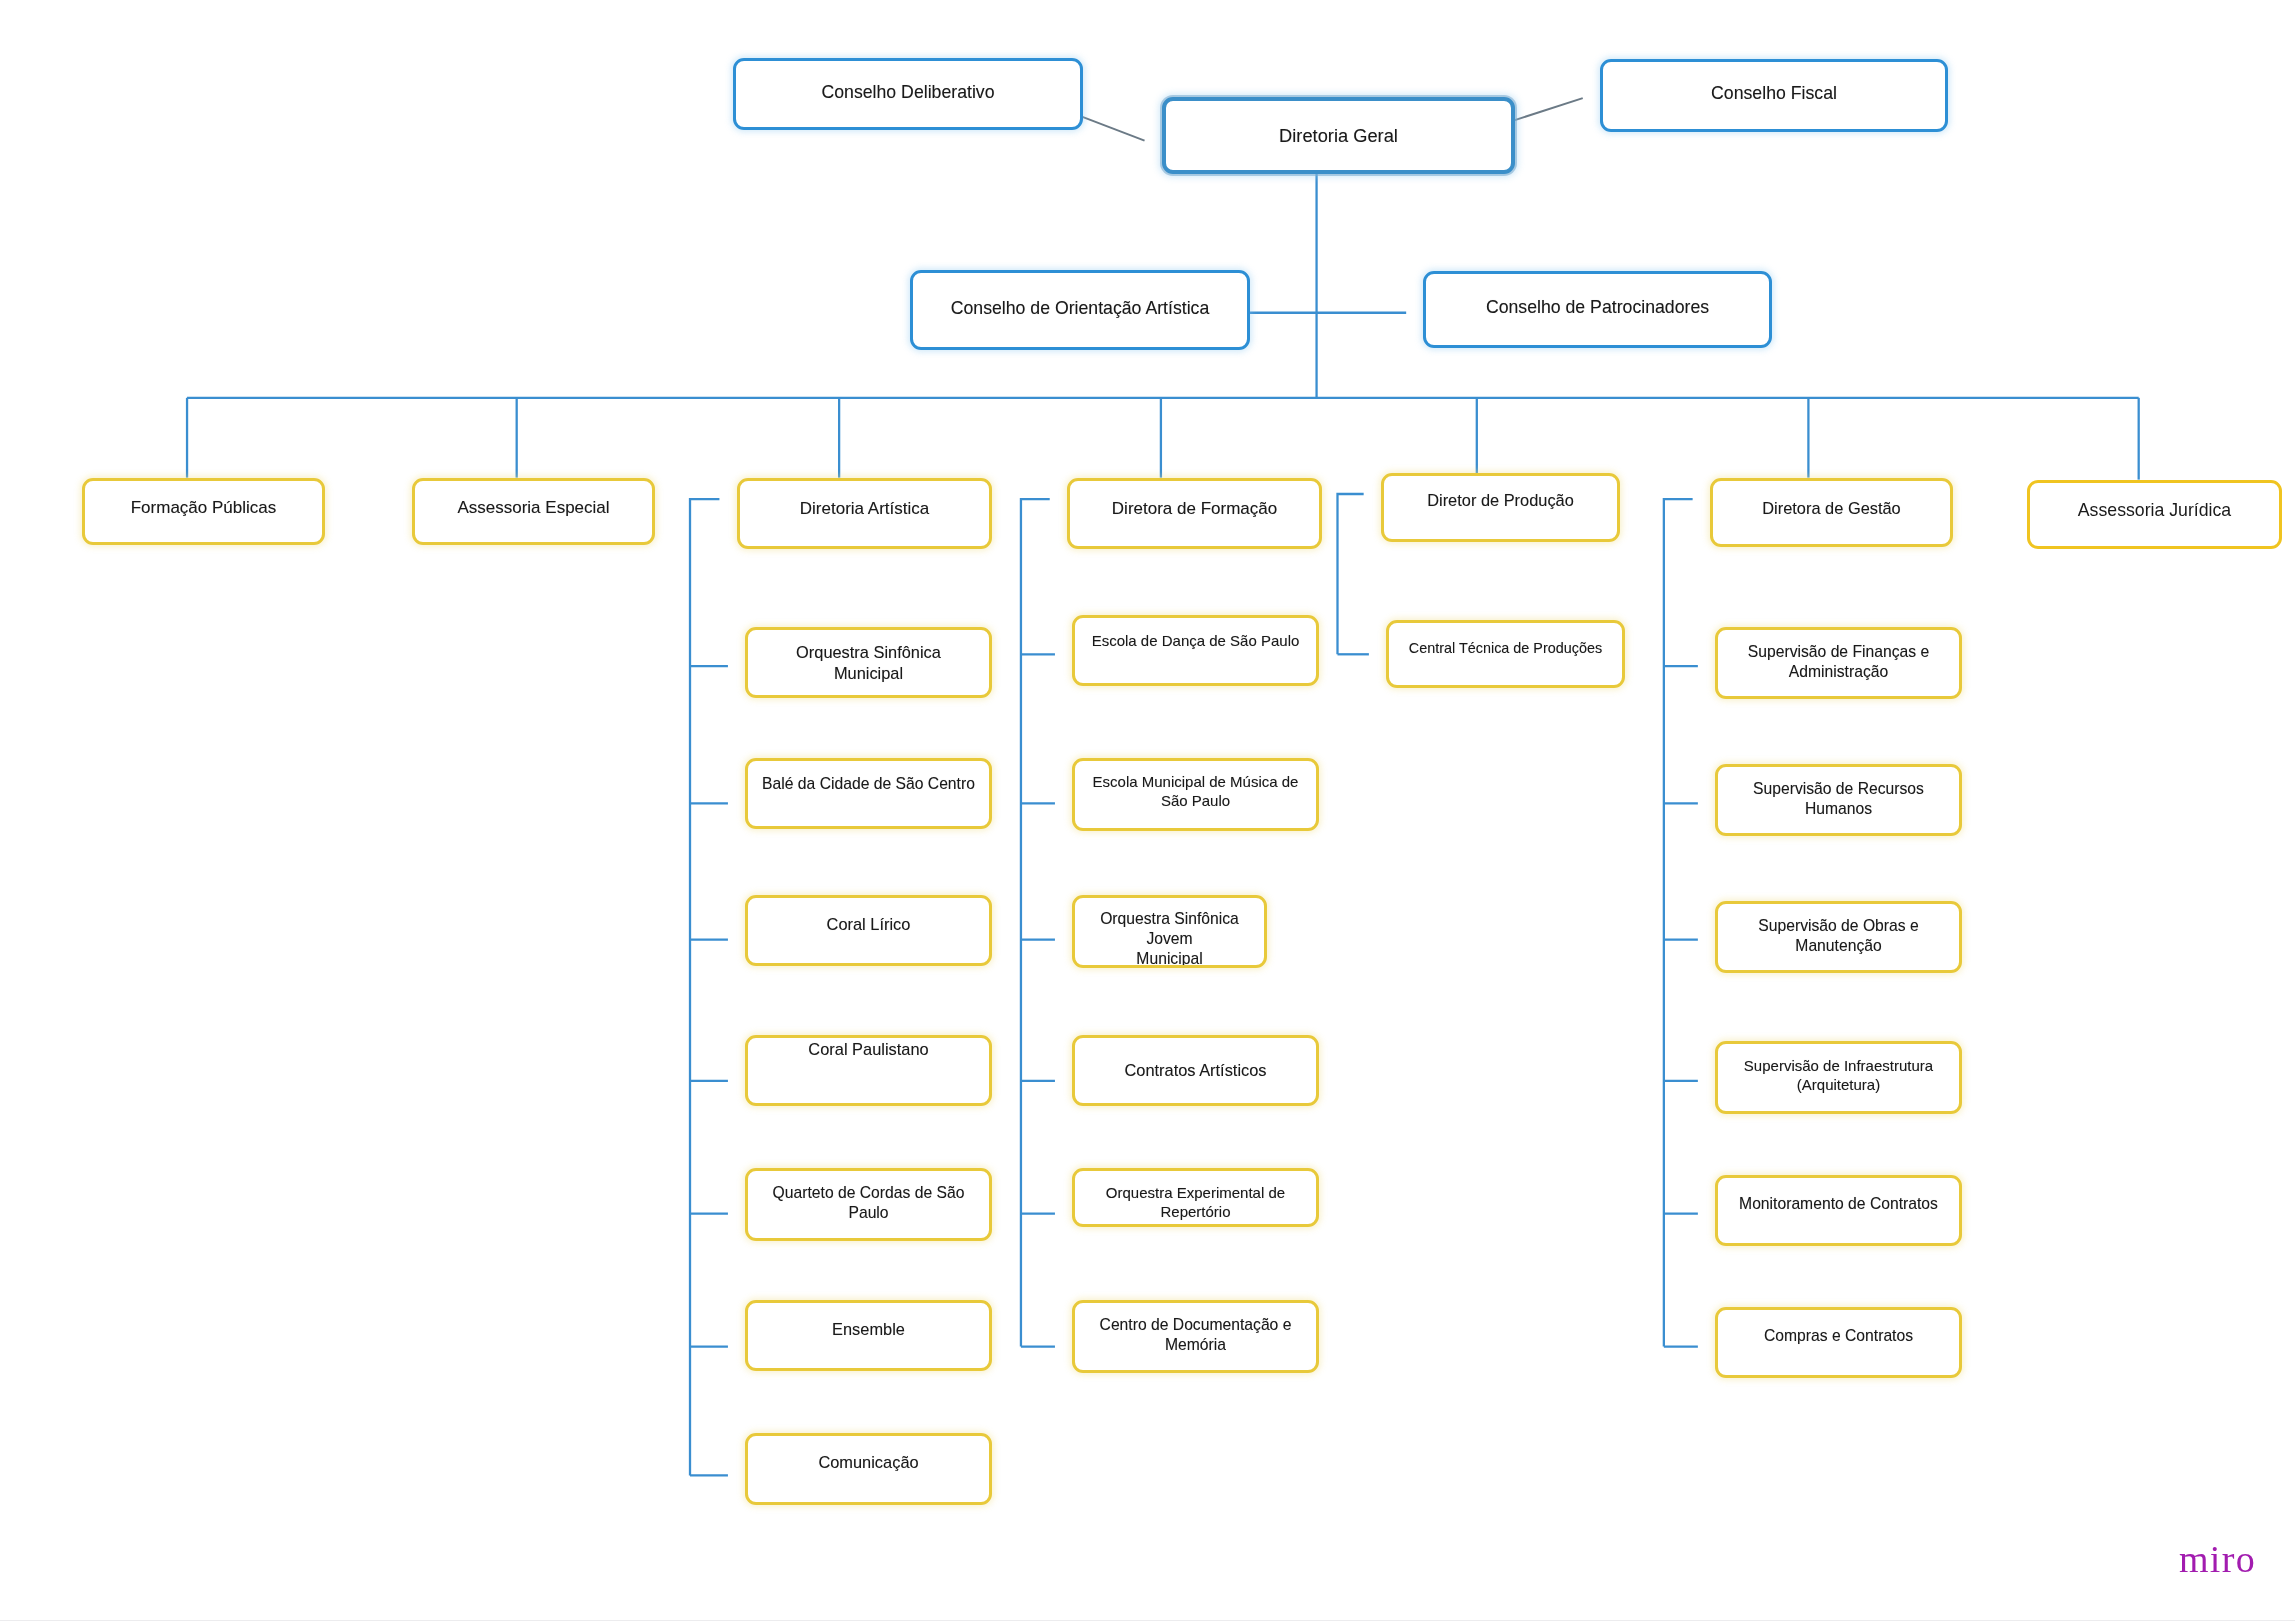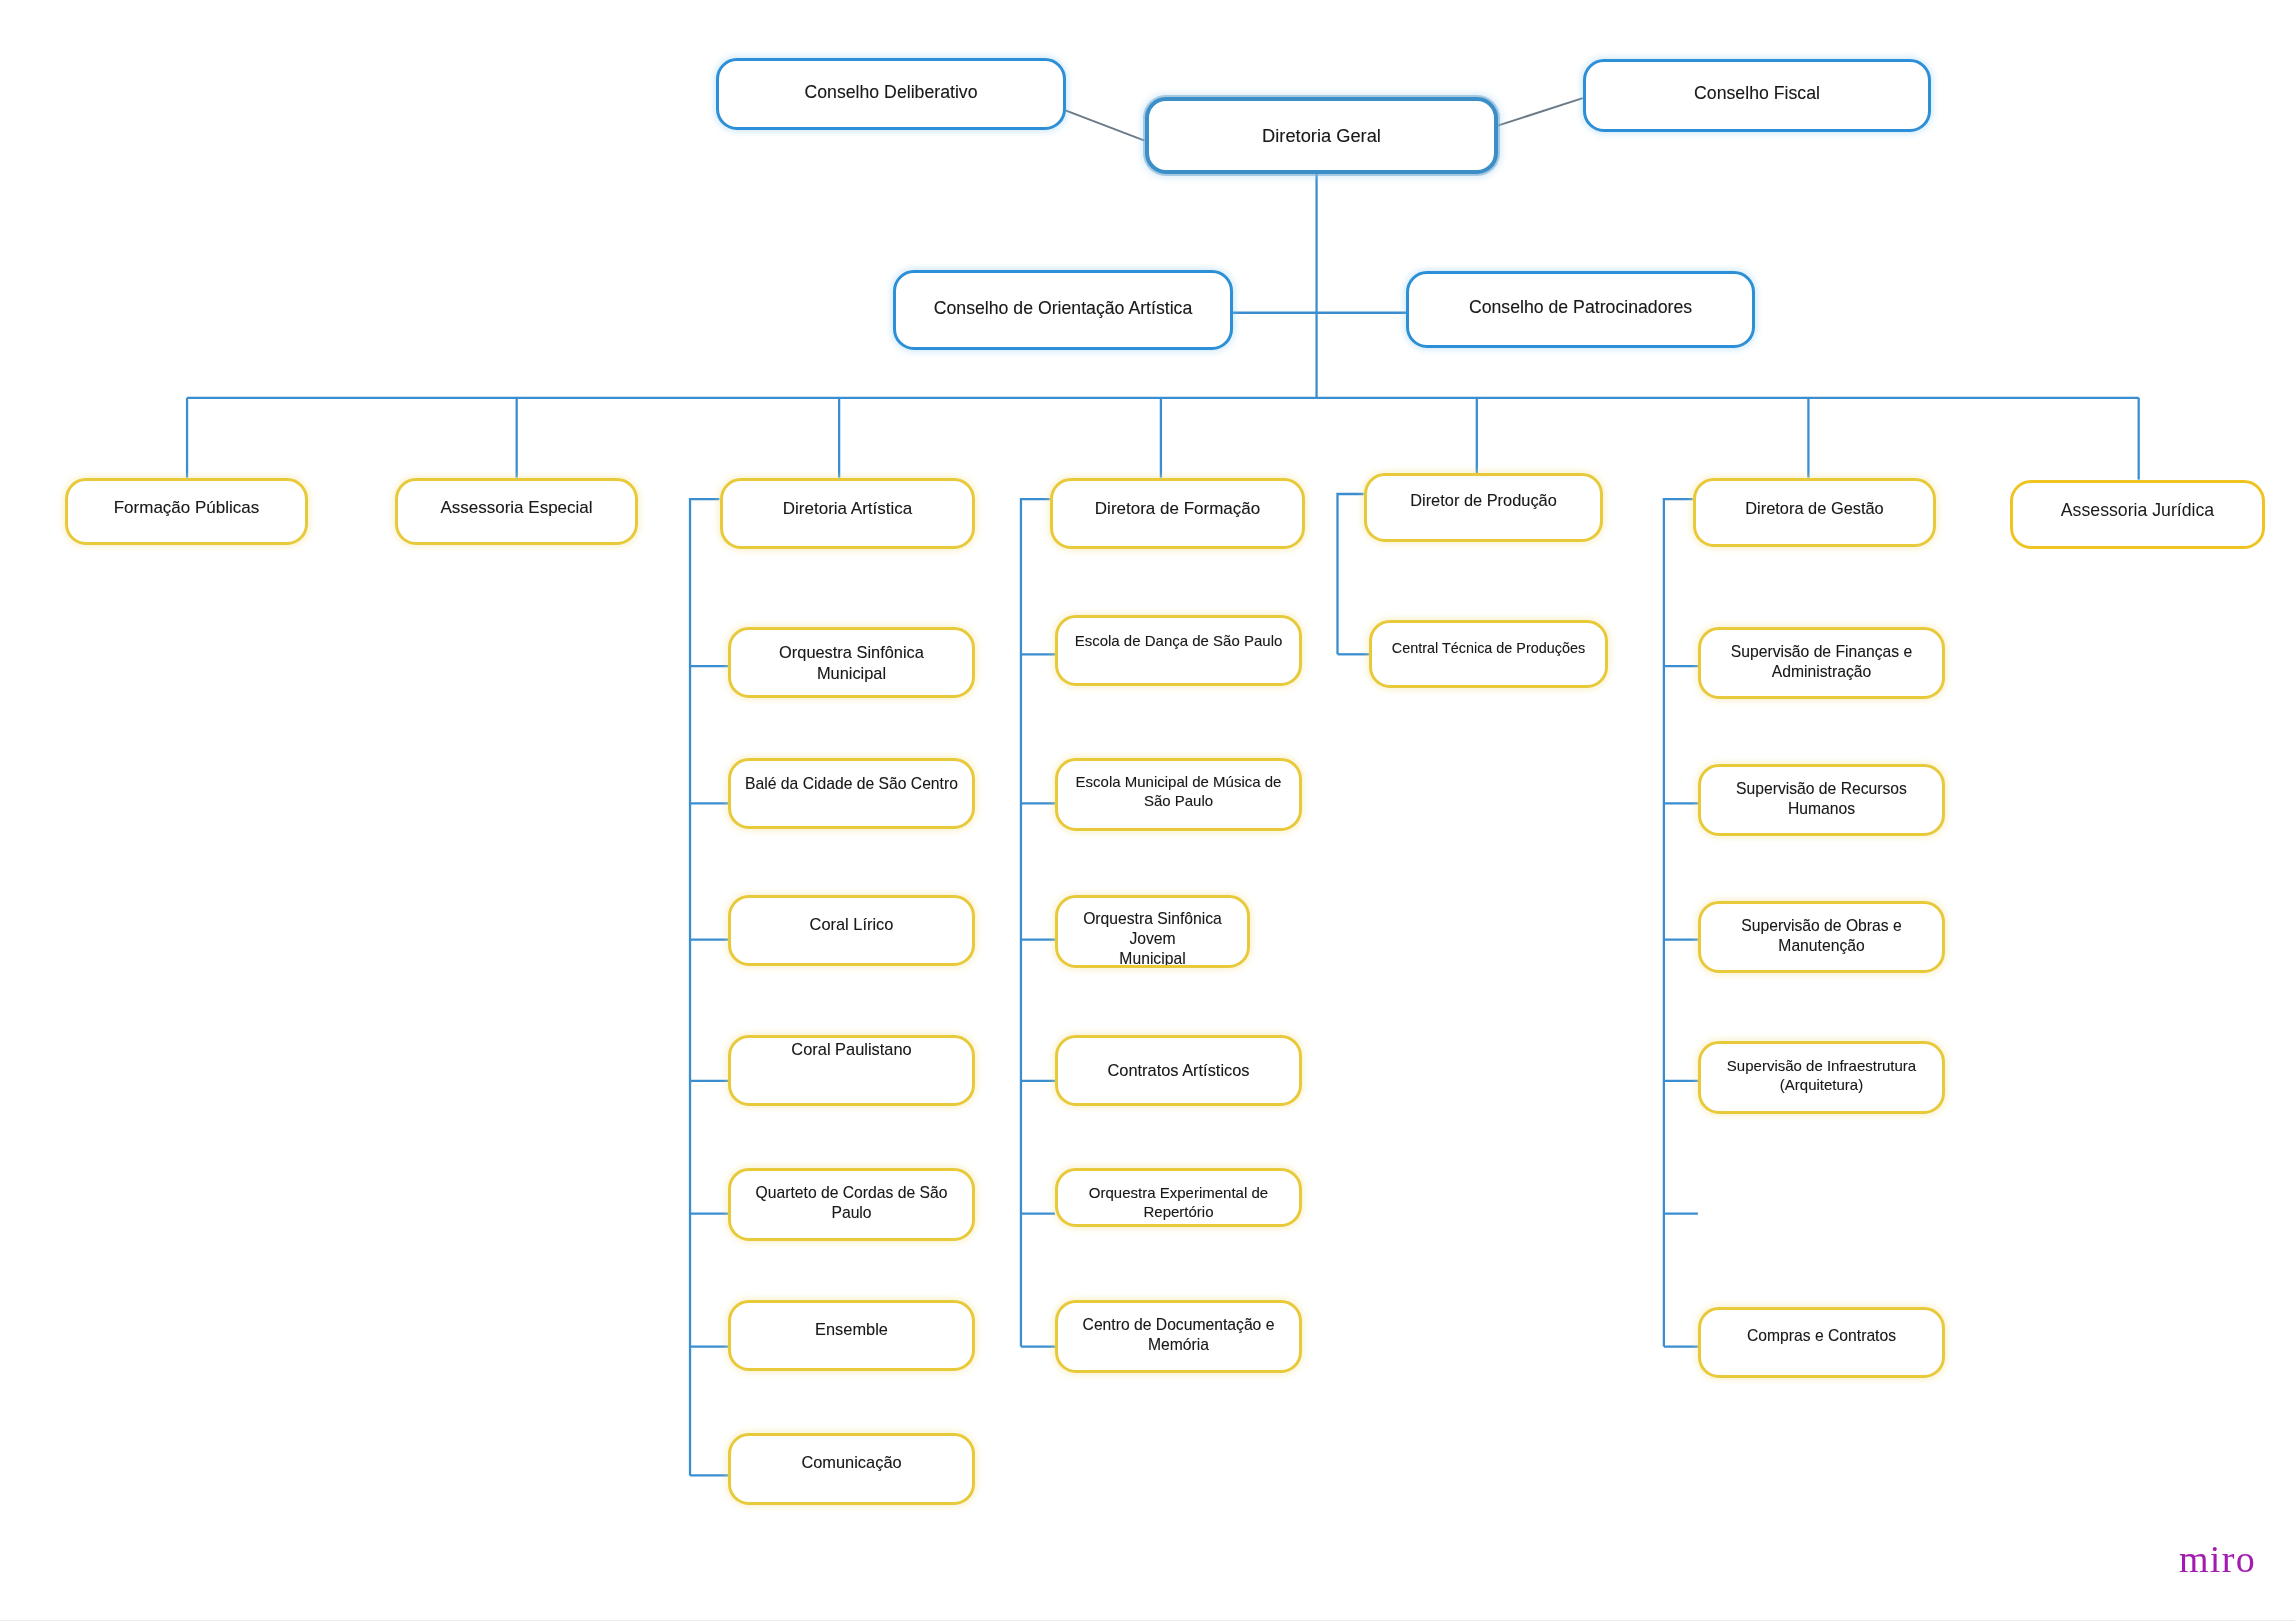--- a/index.html
+++ b/index.html
@@ -22,27 +22,28 @@
     position: absolute;
     left: 0; top: 0;
     width: 2295px;
     height: 1622px;
     pointer-events: none;
   }
   .node {
     position: absolute;
     box-sizing: border-box;
     background: #ffffff;
-    border-radius: 21px;
+    border-radius: 11px;
     display: flex;
     align-items: flex-start;
     justify-content: center;
     text-align: center;
     color: #1a1a1a;
     overflow: hidden;
+    margin-left: 17px;
   }
   .node .lbl {
     display: block;
     width: 100%;
     line-height: 1.28;
     white-space: pre-line;
   }
   
   .node.blue {
     border: 3.3px solid #2d8fd5;
@@ -267,20 +268,23 @@
   <div class="node yellow soft" style="left:1698px; top:901px; width:247px; height:72px; padding-top:11.8px;">
     <span class="lbl" style="font-size:15.7px;">Supervisão de Obras e
 Manutenção</span>
   </div>
 
   <div class="node yellow soft" style="left:1698px; top:1041px; width:247px; height:73px; padding-top:11.8px;">
     <span class="lbl" style="font-size:15px;">Supervisão de Infraestrutura
 (Arquitetura)</span>
   </div>
 
+  <div class="node yellow soft" style="left:1698px; top:1175px; width:247px; height:71px; padding-top:16.4px;">
+    <span class="lbl" style="font-size:15.7px;">Monitoramento de Contratos</span>
+  </div>
 
   <div class="node yellow soft" style="left:1698px; top:1307px; width:247px; height:71px; padding-top:16.4px;">
     <span class="lbl" style="font-size:15.7px;">Compras e Contratos</span>
   </div>
 
   <div id="watermark">miro</div>
   <div id="bottom-rule"></div>
 </div>
 
 

